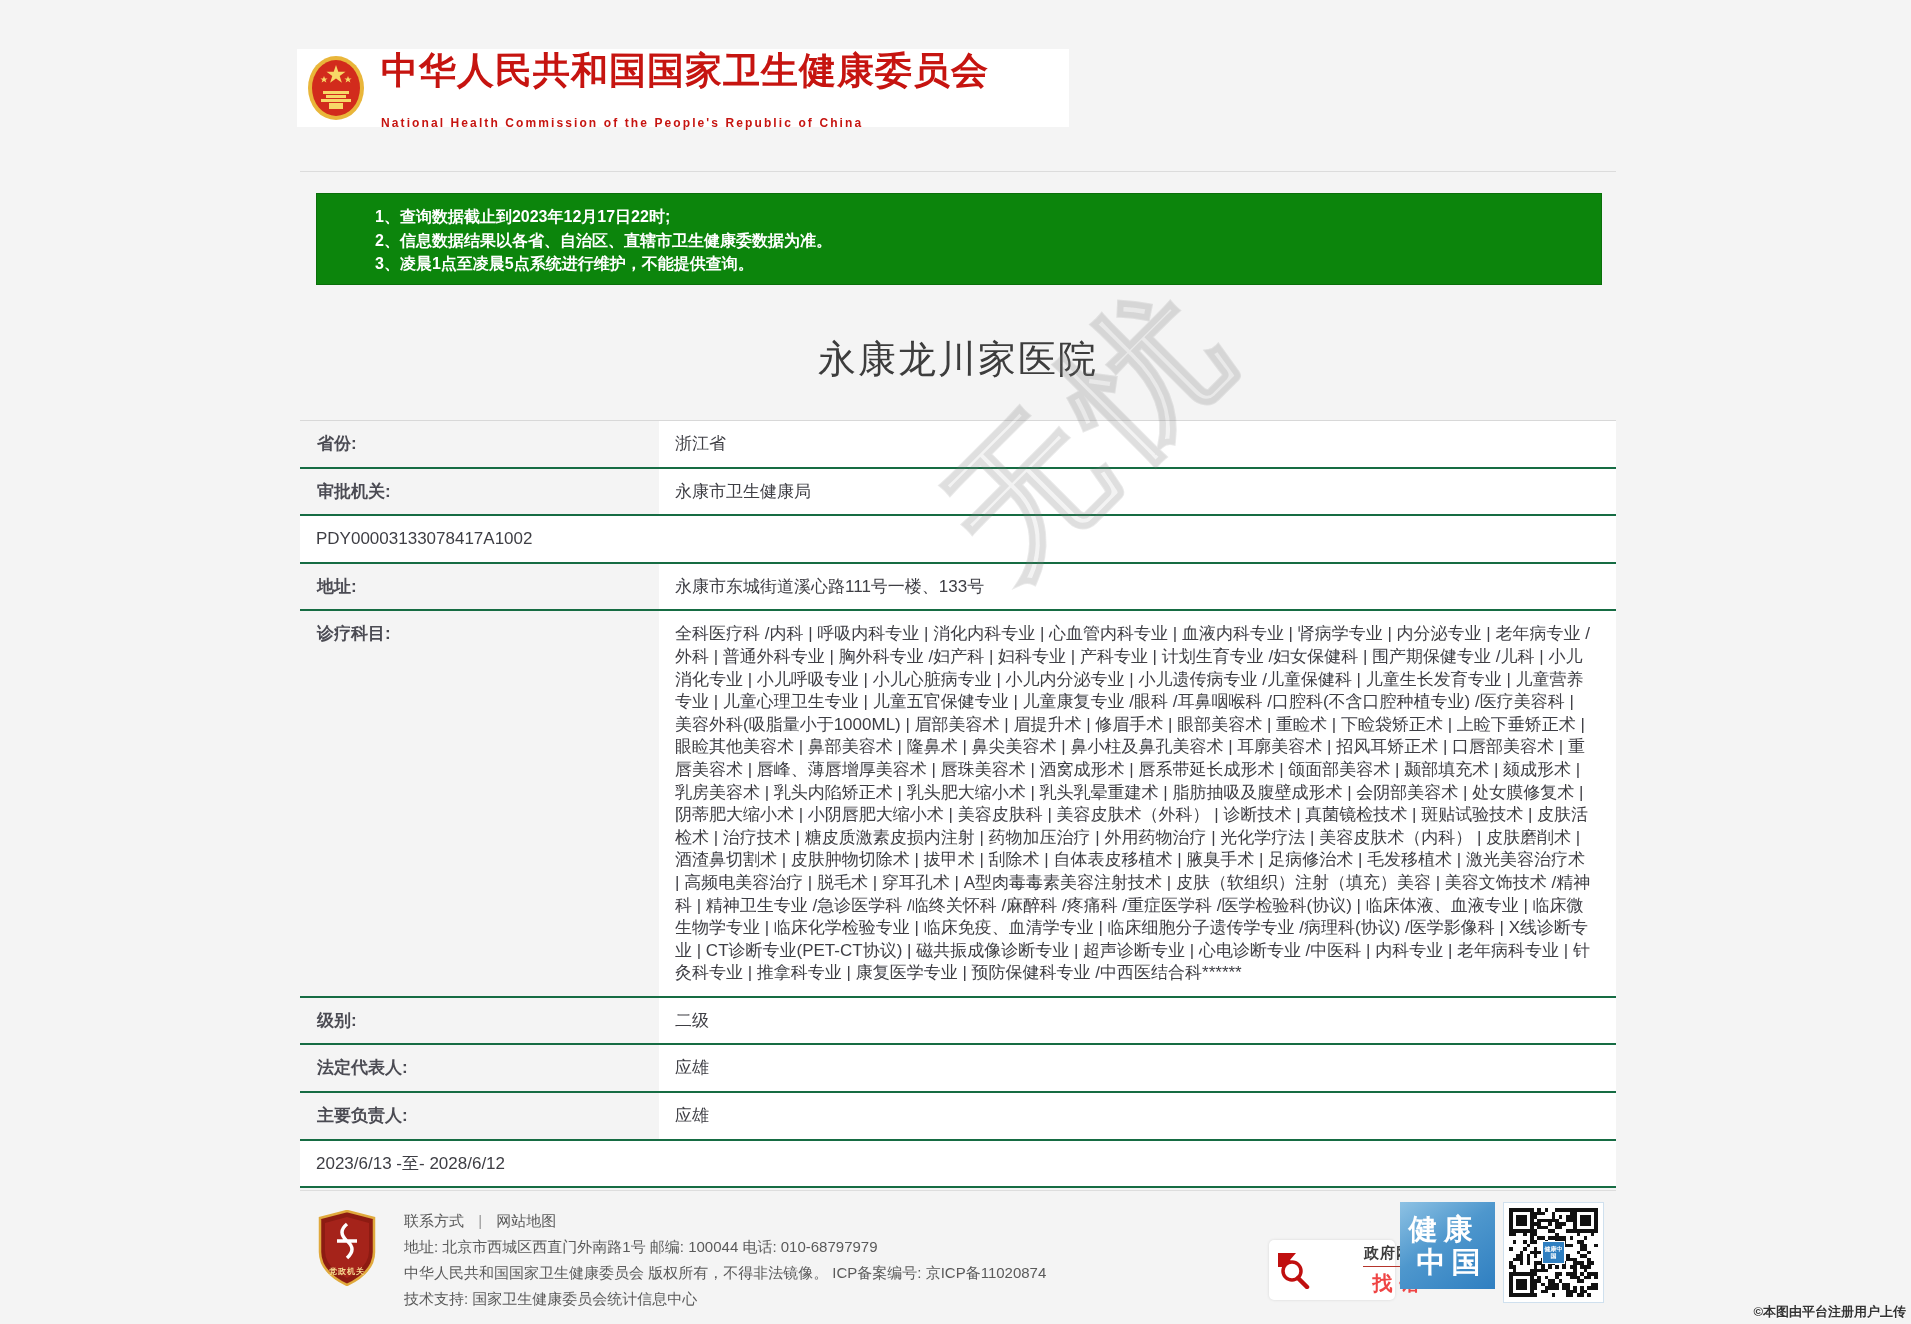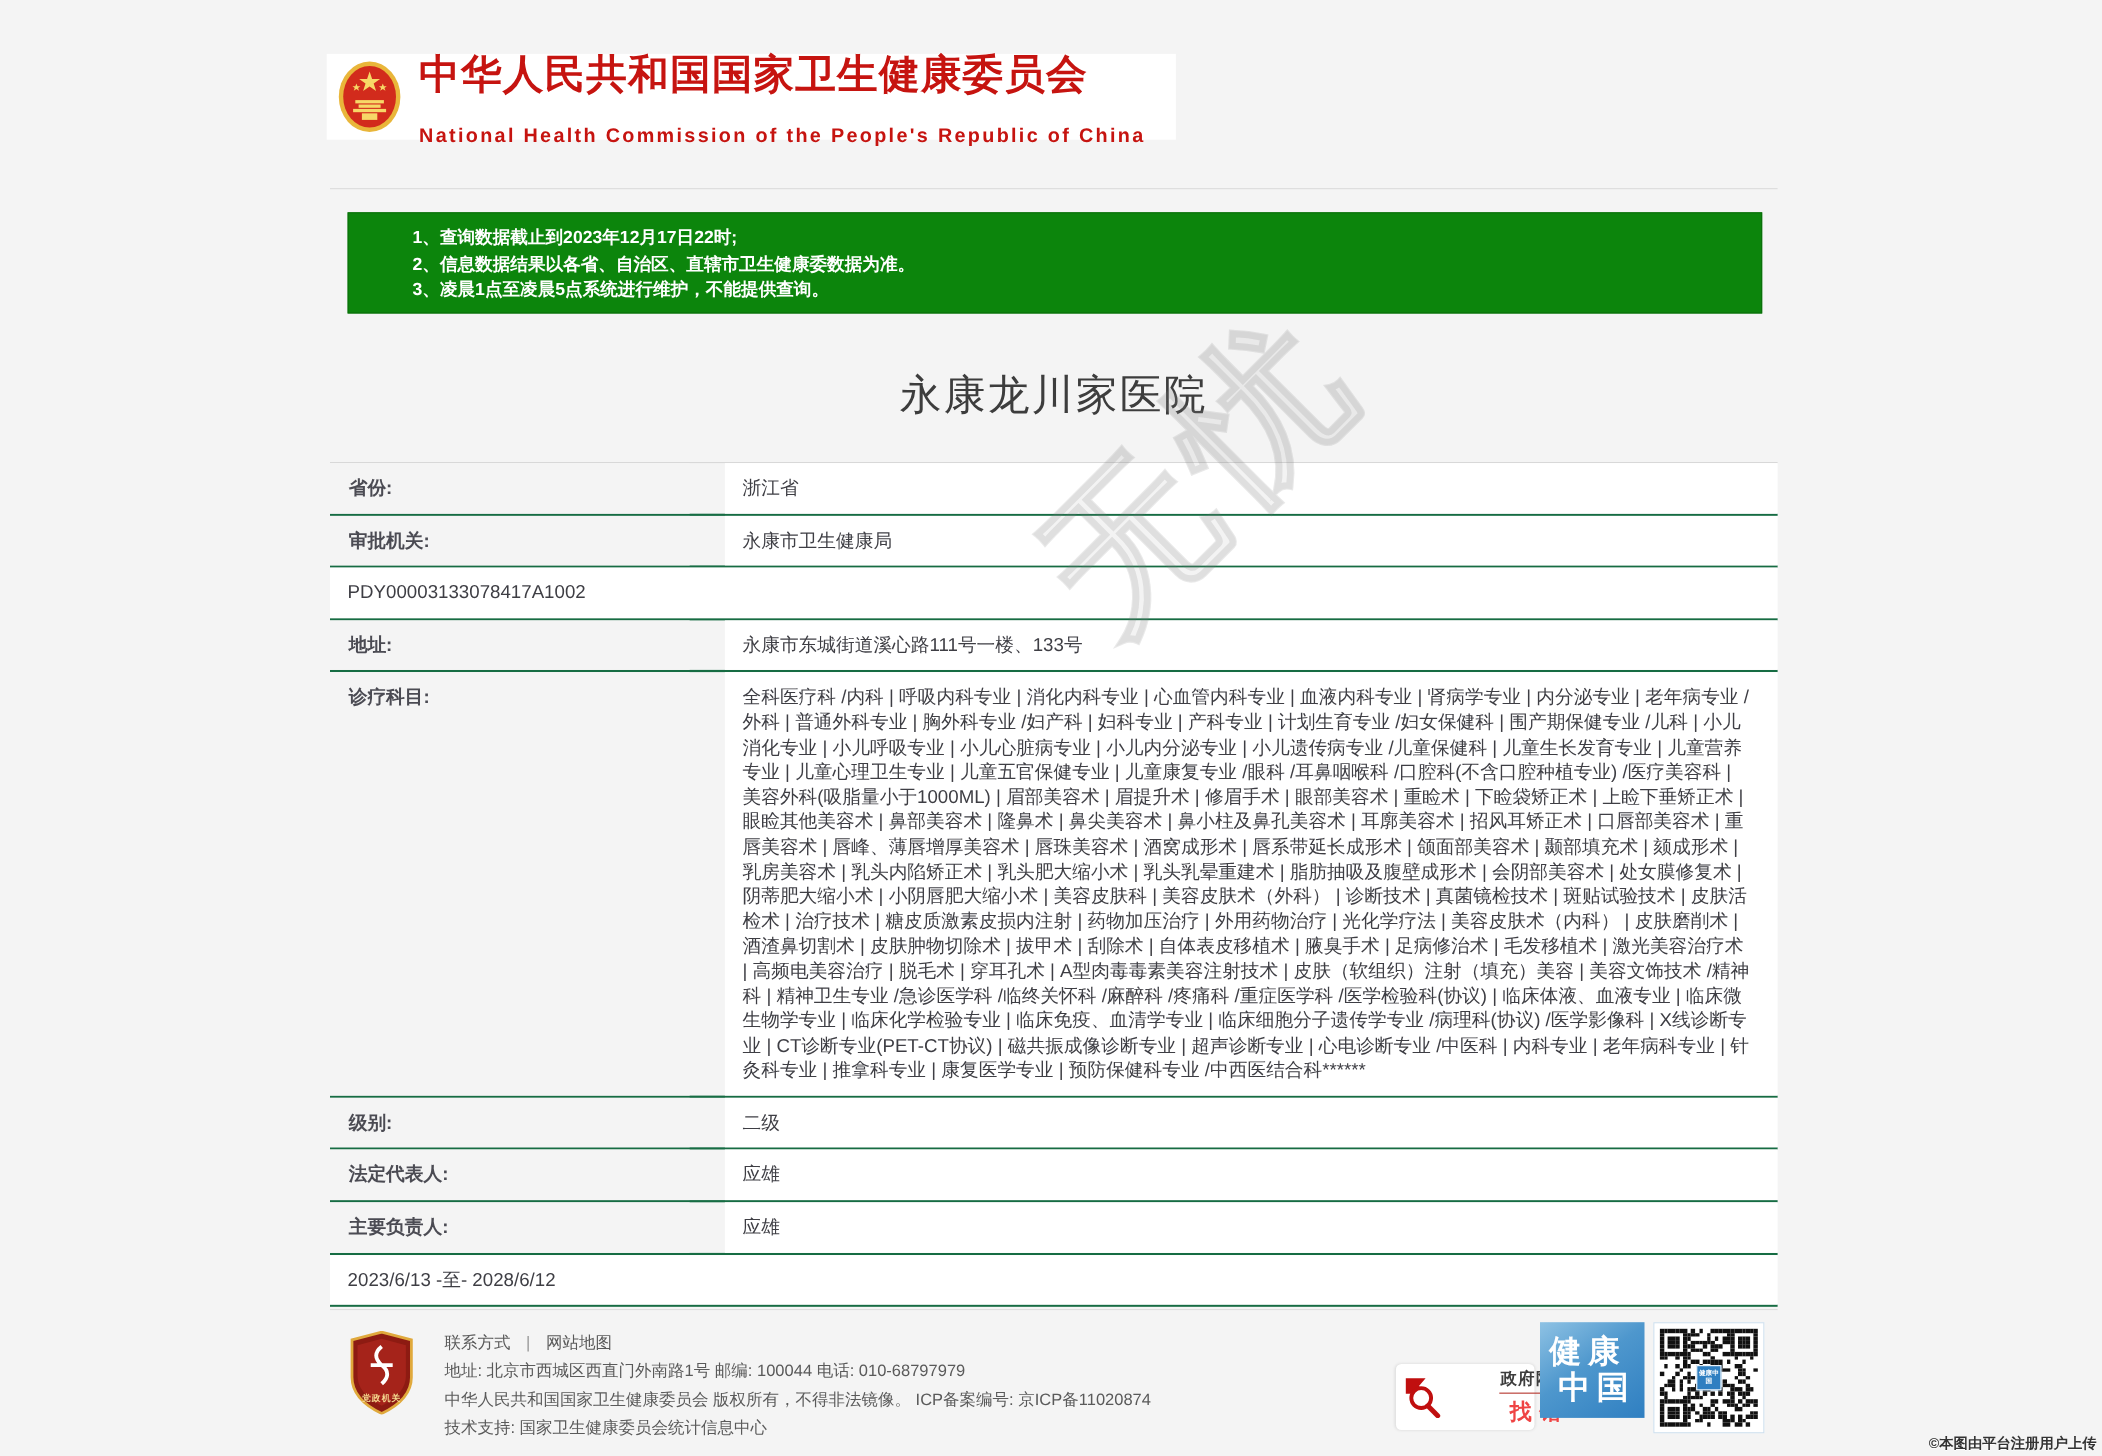--- a/index.html
+++ b/index.html
@@ -13,21 +13,21 @@
   .header-banner{
     position:absolute;left:297px;top:49px;width:772px;height:78px;
     background:#ffffff;display:flex;align-items:center;
   }
   .emblem{width:58px;height:66px;margin-left:10px;flex:0 0 auto;}
   .header-text{margin-left:16px;}
   .site-title-zh{
     font-size:37px;font-weight:bold;color:#c61410;letter-spacing:1px;white-space:nowrap;
   }
   .site-title-en{
-    font-size:18px;font-weight:bold;color:#c61410;letter-spacing:2.1px;margin-top:20px;white-space:nowrap;
+    font-size:12px;font-weight:bold;color:#c61410;letter-spacing:2.1px;margin-top:20px;white-space:nowrap;
   }
   
   .top-hr{position:absolute;left:300px;top:171px;width:1316px;height:0;border-top:1px solid #dcdcdc;}
   .notice{
     position:absolute;left:316px;top:193px;width:1286px;height:92px;box-sizing:border-box;
     background:#0c850c;border:1px solid #0a6f0a;
     color:#ffffff;font-weight:bold;font-size:16px;
     padding:11px 10px 16px 58px;
   }
   .notice-line{line-height:23.5px;white-space:nowrap;}

